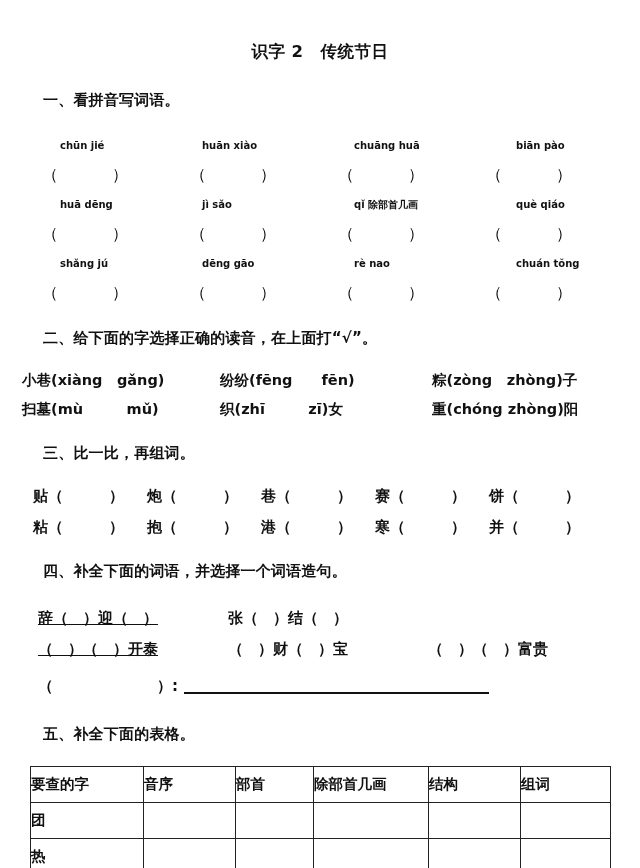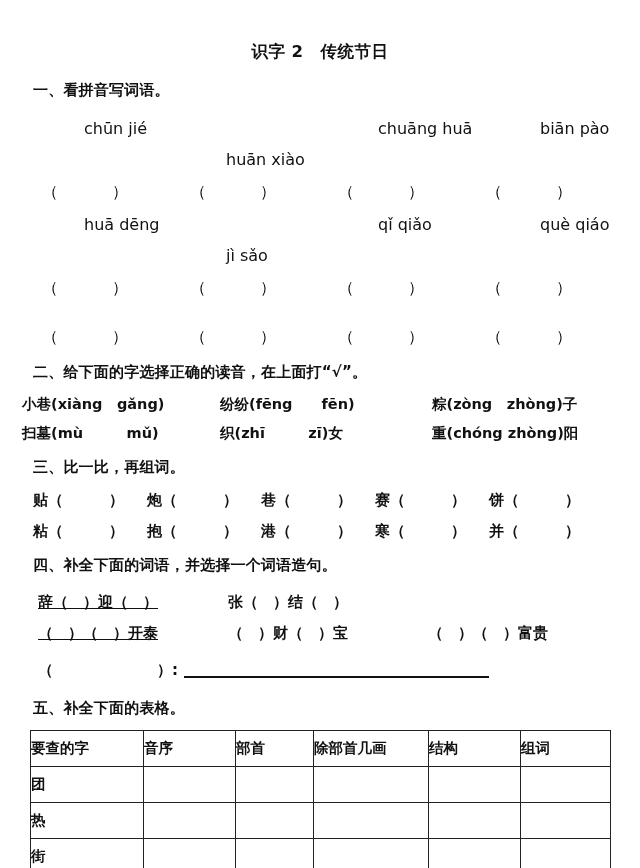--- a/index.html
+++ b/index.html
@@ -31,40 +31,40 @@
     letter-spacing: 0.5px;
     margin: 0;
     padding-top: 44px;
     line-height: 1;
   }
 
   
   .section-head {
     font-size: 15px;
     font-weight: bold;
-    margin: 0;
+    margin: 10px;
     padding-left: 33px;
     line-height: 1;
     letter-spacing: 0.2px;
   }
 
   
   .py-row {
     display: flex;
-    font-size: 16px;
-    font-weight: normal;
-    padding-left: 84px;
+    font-size: 10px;
+    font-weight: bold;
+    padding-left: 60px;
     line-height: 1;
   }
   .py-cell {
     width: 136px;
     flex: 0 0 136px;
     text-align: left;
   }
-  .py-cell.c2 { padding-left: 6px; margin-top: 31px; }
+  .py-cell.c2 { padding-left: 6px; }
   .py-cell.c3 { padding-left: 16px; }
   .py-cell.c4 { padding-left: 26px; }
 
   .br-row {
     display: flex;
     font-size: 16px;
     padding-left: 42px;
     line-height: 1;
   }
   .br-cell {
@@ -171,32 +171,38 @@
     <span class="br-cell">（<span class="gap"></span>）</span>
     <span class="br-cell">（<span class="gap"></span>）</span>
     <span class="br-cell">（<span class="gap"></span>）</span>
     <span class="br-cell">（<span class="gap"></span>）</span>
   </div>
 
   <div style="height:17px"></div>
   <div class="py-row">
     <span class="py-cell c1">huā dēng</span>
     <span class="py-cell c2">jì sǎo</span>
-    <span class="py-cell c3">qǐ qiǎo</span>
+    <span class="py-cell c3">qǐ 除部首几画</span>
     <span class="py-cell c4">què qiáo</span>
   </div>
   <div style="height:16px"></div>
   <div class="br-row">
     <span class="br-cell">（<span class="gap"></span>）</span>
     <span class="br-cell">（<span class="gap"></span>）</span>
     <span class="br-cell">（<span class="gap"></span>）</span>
     <span class="br-cell">（<span class="gap"></span>）</span>
   </div>
 
   <div style="height:17px"></div>
+  <div class="py-row">
+    <span class="py-cell c1">shǎng jú</span>
+    <span class="py-cell c2">dēng gāo</span>
+    <span class="py-cell c3">rè nao</span>
+    <span class="py-cell c4">chuán tǒng</span>
+  </div>
   <div style="height:16px"></div>
   <div class="br-row">
     <span class="br-cell">（<span class="gap"></span>）</span>
     <span class="br-cell">（<span class="gap"></span>）</span>
     <span class="br-cell">（<span class="gap"></span>）</span>
     <span class="br-cell">（<span class="gap"></span>）</span>
   </div>
 
   <div style="height:20px"></div>
   <div class="section-head">二、给下面的字选择正确的读音，在上面打“√”。</div>

